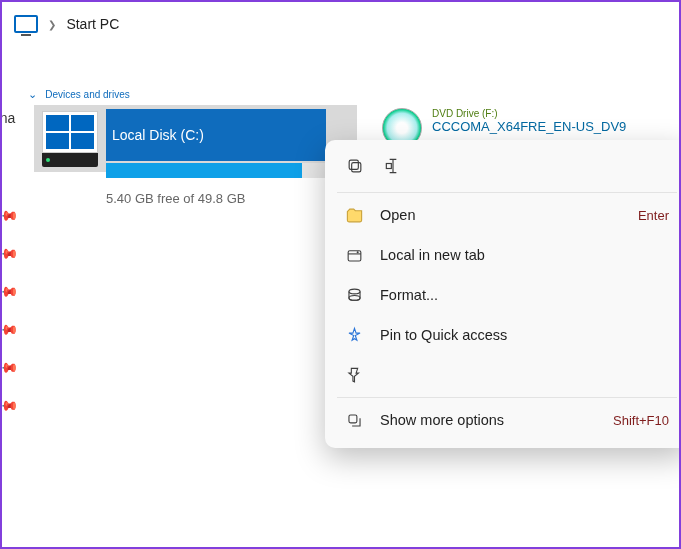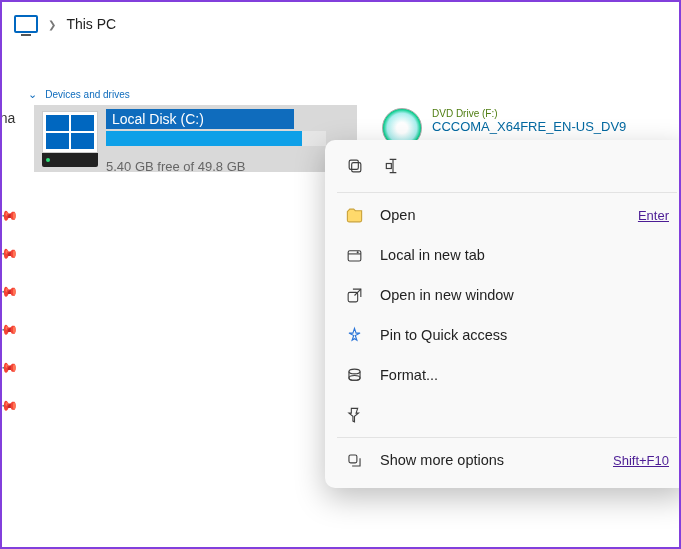--- a/index.html
+++ b/index.html
@@ -23,50 +23,50 @@
 .section-head .label { color:#0f6cbd; font-size:10px; }
 
 
 .drive { position:absolute; left:32px; top:103px; width:323px; height:67px; background:#d9d9d9; display:flex; align-items:flex-start; }
 .drive-icon { width:56px; height:56px; margin:6px 8px; display:flex; flex-direction:column; }
 .drive-icon .top { flex:1; background:#fff; border:1px solid #ccc; display:grid; grid-template-columns:1fr 1fr; grid-template-rows:1fr 1fr; gap:2px; padding:3px;}
 .drive-icon .top div{ background:#0067c0; }
 .drive-icon .bot { height:14px; background:#222; position:relative; border-radius:0 0 2px 2px; }
 .drive-icon .bot::before { content:""; position:absolute; left:4px; top:5px; width:4px; height:4px; border-radius:50%; background:#2fe07a; }
 .drive-body { flex:1; padding-top:4px; }
-.drive-name { background:#0f6cbd; color:#fff; font-size:14px; padding:2px 6px; width:188px; }
+.drive-name { background:#0f6cbd; color:#fff; font-size:14px; padding:18px 6px; width:220px; }
 .drive-bar { width:220px; height:15px; background:#e6e6e6; margin-top:2px; position:relative; }
 .drive-bar-fill { position:absolute; left:0; top:0; bottom:0; background:#0ea0e8; }
 .drive-free { color:#666; font-size:13px; margin-top:13px; }
 
 
 .dvd { position:absolute; left:380px; top:106px; display:flex; align-items:flex-start; gap:10px; }
 .dvd-icon { width:40px; height:40px; border-radius:50%; background:radial-gradient(circle,#fff 20%,#aee 55%,#0c8 70%,#eef 90%); border:1px solid #aaa; }
 .dvd-name { font-size:10px; color:#4d7c0f; }
 .dvd-sub { font-size:13px; color:#0369a1; }
 
 
 .menu { position:absolute; left:323px; top:138px; width:364px; background:#f9f9f9; border-radius:10px; box-shadow:0 10px 30px rgba(0,0,0,.25); padding:8px; }
 .menu-top { display:flex; gap:18px; padding:8px 12px 10px; }
 .icon-btn svg { width:20px; height:20px; stroke:#3f3f3f; fill:none; stroke-width:1.4; }
 .menu-sep { height:1px; background:#e3e3e3; margin:2px 4px; }
 .menu-item { display:flex; align-items:center; height:40px; padding:0 12px; border-radius:6px; gap:16px; }
 .menu-item .lab { flex:1; font-size:14.5px; color:#222; }
-.menu-item .hint { color:#4c1d95; font-size:13px;text-decoration:underline; }
+.menu-item .hint { color:#7f1d1d; font-size:13px; }
 .menu-item svg { width:19px; height:19px; stroke:#3f3f3f; fill:none; stroke-width:1.4; }
 .menu-item.folder svg { stroke:#caa23a; fill:#ffd96b; }
 .highlight { position:absolute; border:3px solid #9a3fe0; border-radius:4px; pointer-events:none; }
 </style>
 </head>
 <body>
 
 <div class="header">
   <div class="pc-icon"></div>
   <span class="chev">❯</span>
-  <span class="title">This PC</span>
+  <span class="title">Start PC</span>
 </div>
 
 <div class="leftstrip">
   <div class="ona">ona</div>
   <span class="pin">📌</span>
   <span class="pin">📌</span>
   <span class="pin">📌</span>
   <span class="pin">📌</span>
   <span class="pin">📌</span>
   <span class="pin">📌</span>
@@ -131,43 +131,35 @@
 
   <div class="menu-item">
     <svg viewBox="0 0 24 24">
         <rect x="4" y="6" width="16" height="13" rx="2"></rect>
         <path d="M4 10h16"></path>
         <circle cx="16" cy="8" r="0.6" fill="#3f3f3f"></circle>
       </svg>
     <span class="lab">Local in new tab</span>
   </div>
 
-  <div class="menu-item">
-    <svg viewBox="0 0 24 24">
-        <rect x="4" y="8" width="12" height="12" rx="2"></rect>
-        <path d="M10 4h10v10"></path>
-        <path d="M20 4l-8 8"></path>
-      </svg>
-    <span class="lab">Open in new window</span>
-  </div>
-
-  <div class="menu-item">
-    <svg viewBox="0 0 24 24">
-        <path d="M12 3l2 6h5l-6 3 2 6-3-2-3 2 2-6-6-3h5z" stroke="#2a75d8"></path>
-      </svg>
-    <span class="lab">Pin to Quick access</span>
-  </div>
 
   <div class="menu-item">
     <svg viewBox="0 0 24 24">
         <ellipse cx="12" cy="7" rx="7" ry="3"></ellipse>
         <path d="M5 7v8c0 1.7 3.1 3 7 3s7-1.3 7-3V7"></path>
         <ellipse cx="12" cy="15" rx="7" ry="3"></ellipse>
       </svg>
     <span class="lab">Format...</span>
+  </div>
+
+  <div class="menu-item">
+    <svg viewBox="0 0 24 24">
+        <path d="M12 3l2 6h5l-6 3 2 6-3-2-3 2 2-6-6-3h5z" stroke="#2a75d8"></path>
+      </svg>
+    <span class="lab">Pin to Quick access</span>
   </div>
 
   <div class="menu-item">
     <svg viewBox="0 0 24 24">
         <path d="M8 3h8l-2 6h3l-5 4v7l-2-1v-6l-5-4h3z"></path>
       </svg>
   </div>
 
 
   <div class="menu-sep"></div>

